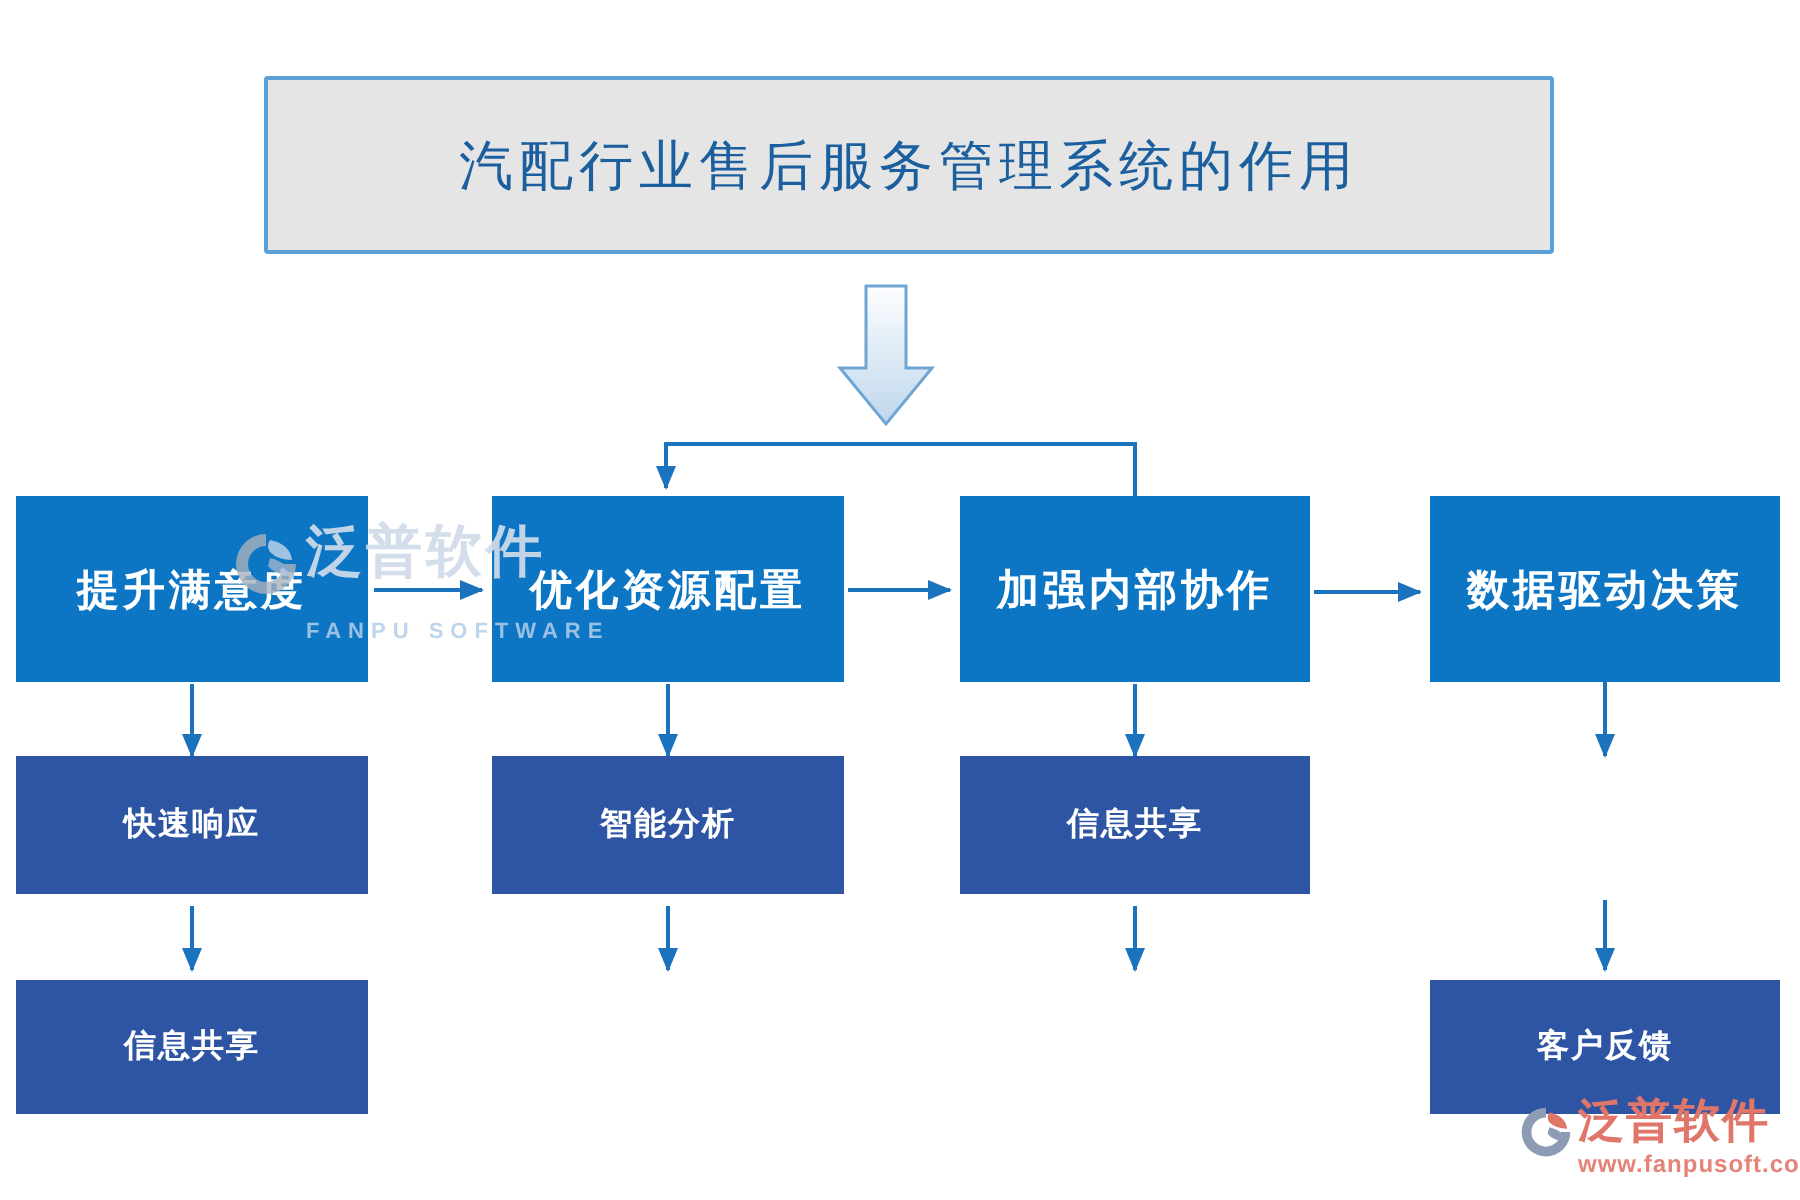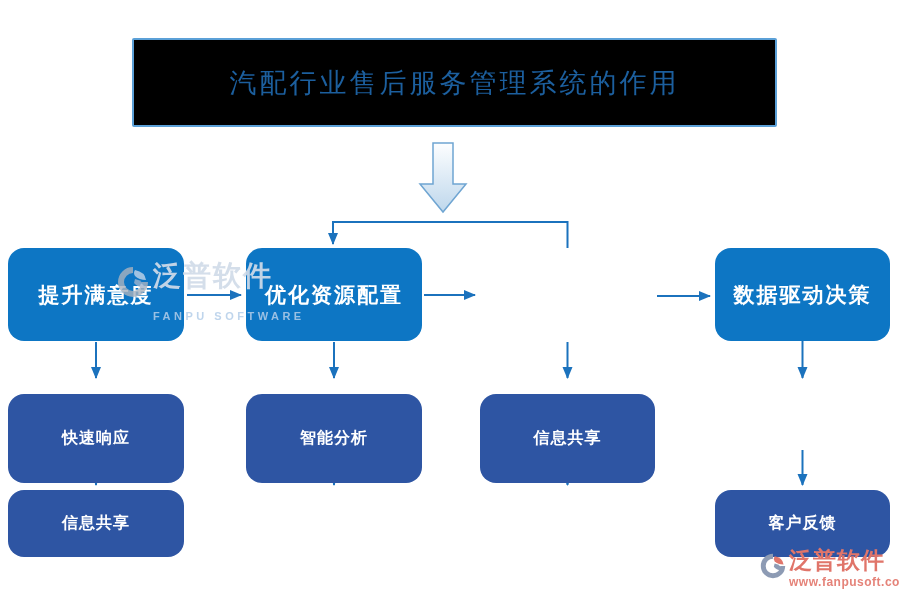--- a/index.html
+++ b/index.html
@@ -3,34 +3,34 @@
 <meta charset="utf-8">
 <style>
   html,body{margin:0;padding:0;background:#ffffff;}
   #stage{
     position:relative;width:900px;height:600px;background:#ffffff;overflow:hidden;
     font-family:"Liberation Sans","DejaVu Sans",sans-serif;
   }
   #connectors{position:absolute;left:0;top:0;width:900px;height:600px;z-index:1;}
   .title-box{
     position:absolute;left:132px;top:38px;width:641px;height:85px;
-    background:#000000;border:2px solid #5ba0d7;border-radius:2px;
+    background:#e5e5e5;border:2px solid #5ba0d7;border-radius:2px;
     display:flex;align-items:center;justify-content:center;z-index:2;
   }
   .title-text{
     font-family:"Liberation Serif","DejaVu Serif",serif;
     font-size:27px;color:#1c5f9e;letter-spacing:3px;white-space:nowrap;
   }
   .node{
     position:absolute;display:flex;align-items:center;justify-content:center;
-    color:#ffffff;font-weight:bold;text-align:center;z-index:2;border-radius:16px;
+    color:#ffffff;font-weight:bold;text-align:center;z-index:2;
   }
   .main-node{background:#0d76c4;height:93px;top:248px;font-size:21px;letter-spacing:2px;}
   .sub-node{background:#2e55a3;font-size:16px;letter-spacing:1px;}
-  .row-sub1{top:394px;height:89px;}
+  .row-sub1{top:378px;height:69px;}
   .row-sub2{top:490px;height:67px;}
   .col-0{left:8px;width:176px;}
   .col-1{left:246px;width:176px;}
   .col-2{left:480px;width:175px;}
   .col-3{left:715px;width:175px;}
   .wm-center{position:absolute;left:117px;top:262px;z-index:3;display:flex;align-items:flex-start;pointer-events:none;}
   .wm-center .wm-logo{width:32px;height:32px;margin-top:4px;opacity:.8;}
   .wm-center .wm-texts{margin-left:4px;}
   .wm-center .wm-brand{font-size:28px;font-weight:bold;color:rgba(208,219,232,0.92);letter-spacing:2px;line-height:28px;}
   .wm-center .wm-sub{font-size:11px;font-weight:bold;color:rgba(180,206,233,0.85);letter-spacing:3.5px;margin-top:20px;}
@@ -89,20 +89,23 @@
       <span>信息共享</span>
     </div>
 
   <div class="node main-node col-1">
       <span>优化资源配置</span>
     </div>
   <div class="node sub-node row-sub1 col-1">
       <span>智能分析</span>
     </div>
 
+  <div class="node main-node col-2">
+      <span>加强内部协作</span>
+    </div>
   <div class="node sub-node row-sub1 col-2">
       <span>信息共享</span>
     </div>
 
   <div class="node main-node col-3">
       <span>数据驱动决策</span>
     </div>
   <div class="node sub-node row-sub2 col-3">
       <span>客户反馈</span>
     </div>

